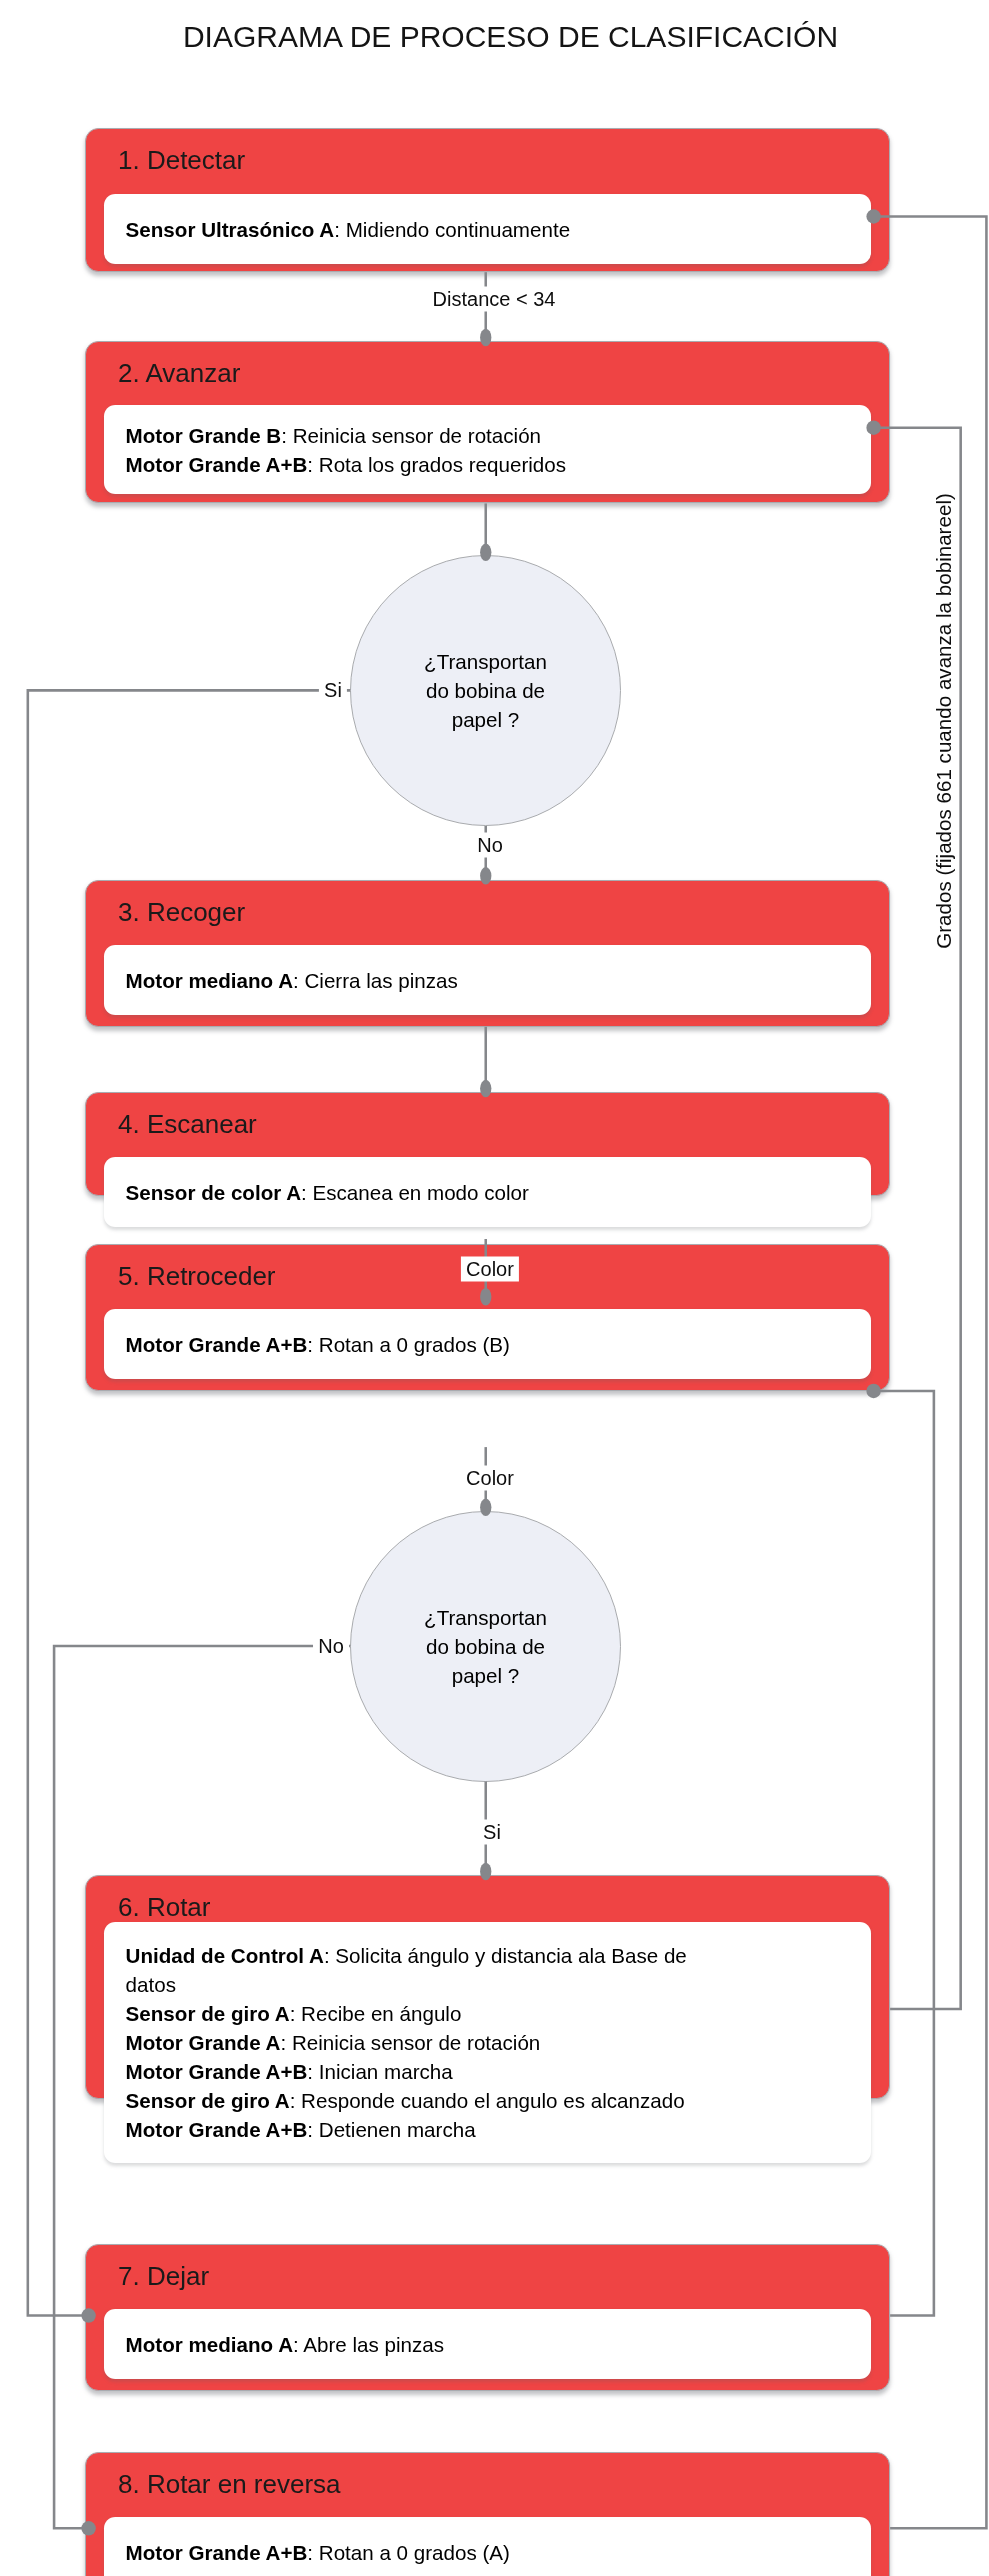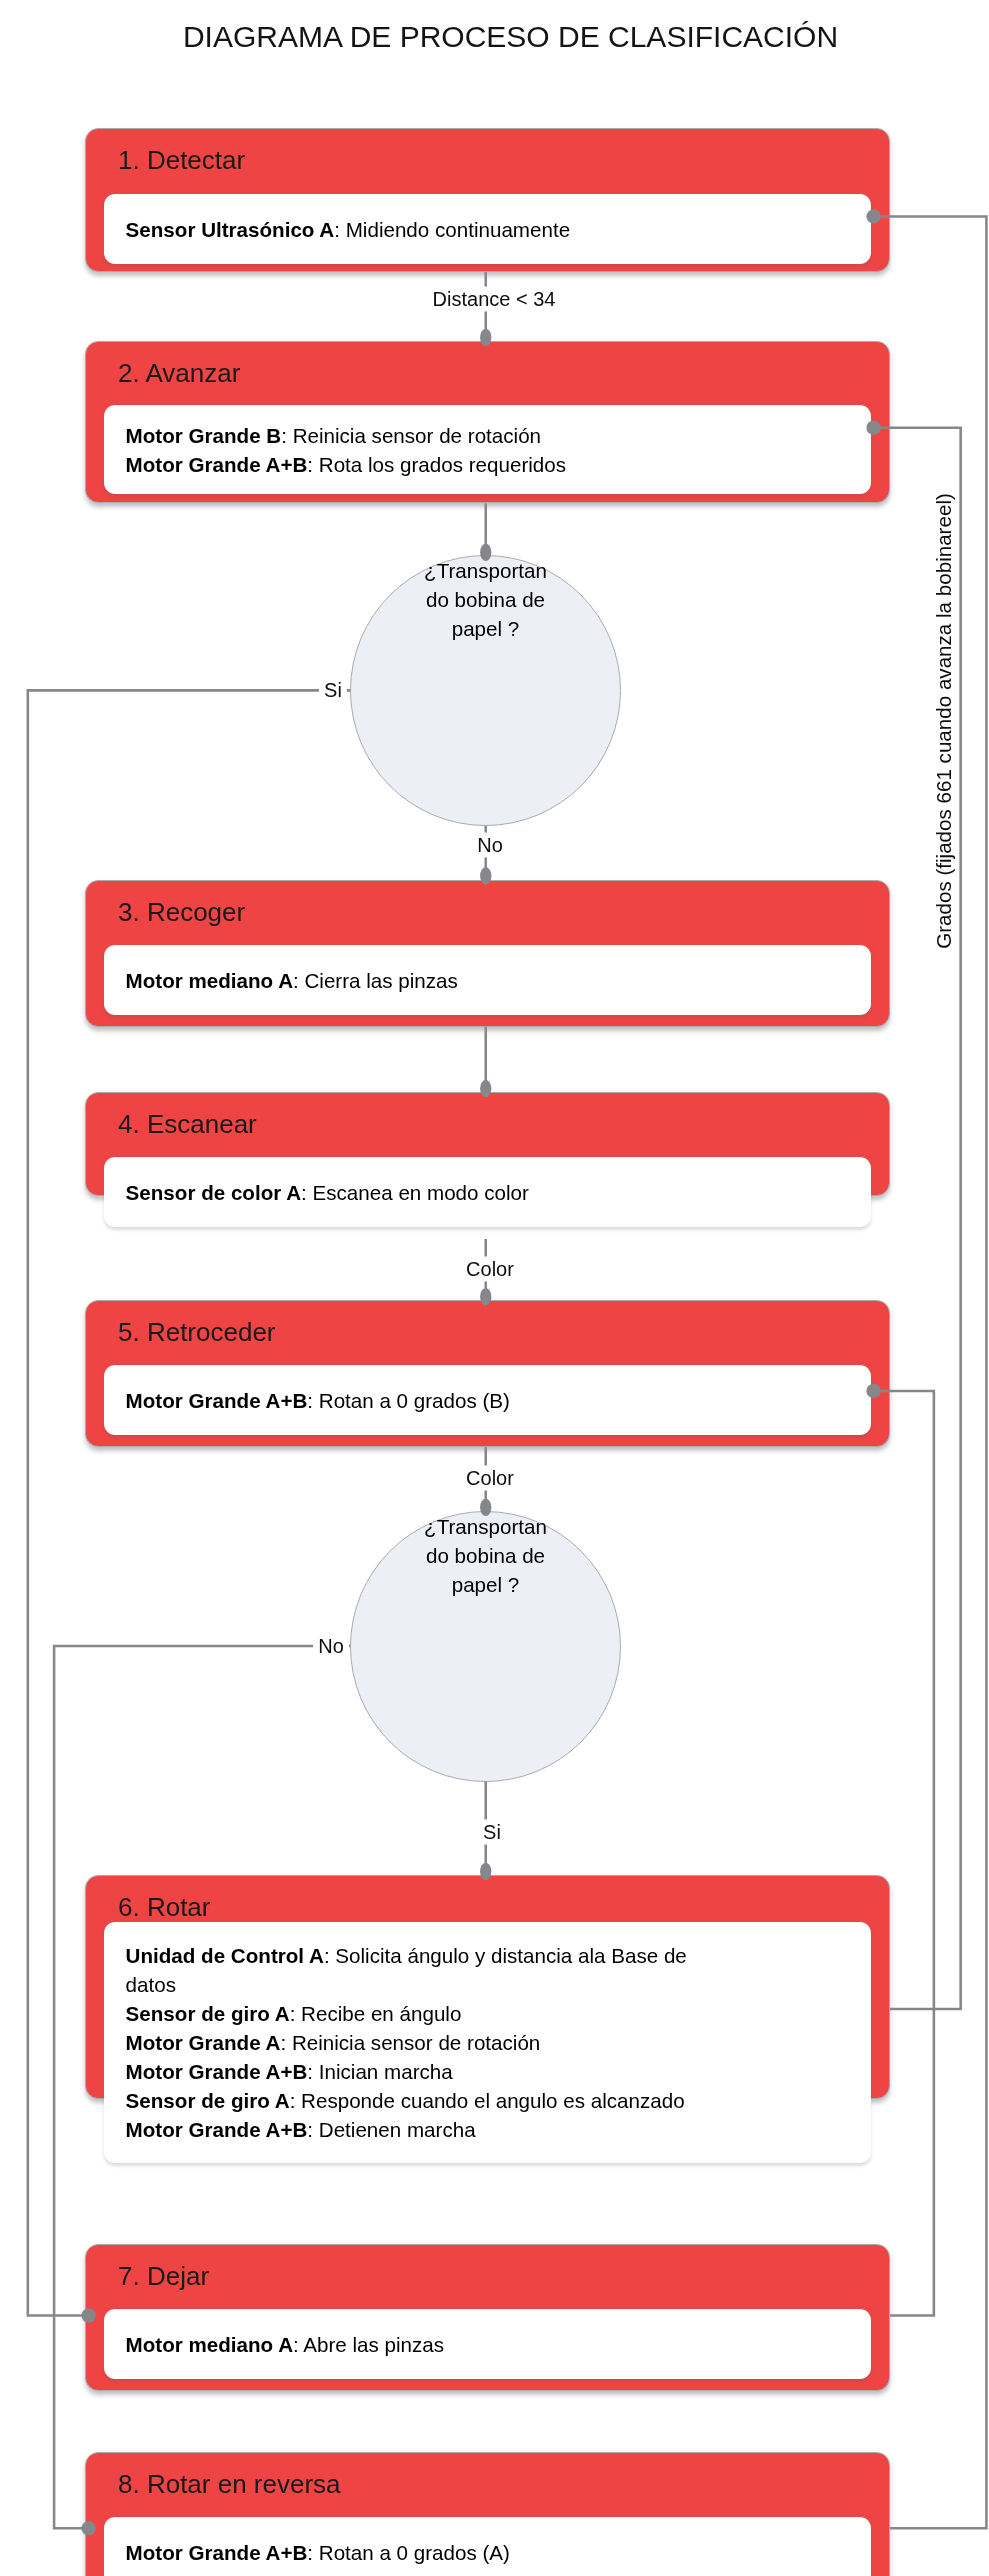--- a/index.html
+++ b/index.html
@@ -15,28 +15,28 @@
   .fbox .inner{position:absolute;left:18px;right:18px;background:#ffffff;border-radius:11.3px;
         box-shadow:0 2.1px 3.6px rgba(90,94,102,.22);
         display:flex;flex-direction:column;justify-content:center;
         padding:0 21.6px;box-sizing:border-box;}
   .fbox .bline{font-size:20.6px;line-height:29px;color:#000;}
   .fbox .bline b{font-weight:700;}
   .b1{top:128px;height:144px;}   .b1 .inner{top:65px;height:70px;}
   .b2{top:341px;height:162px;}   .b2 .inner{top:63px;height:89px;}
   .b3{top:880px;height:147px;}  .b3 .inner{top:64px;height:70px;}
   .b4{top:1092px;height:104px;}  .b4 .inner{top:64px;height:70px;}
-  .b5{top:1300px;height:147px;padding-left:40px;}  .b5 .inner{top:64px;height:70px;}
+  .b5{top:1244px;height:147px;padding-left:40px;}  .b5 .inner{top:64px;height:70px;}
   .b6{top:1875px;height:224px;}  .b6 .inner{top:46px;height:241px;}
   .b7{top:2244px;height:147px;}  .b7 .inner{top:64px;height:70px;}
   .b8{top:2452px;height:147px;}  .b8 .inner{top:64px;height:70px;}
   
   .decision{position:absolute;left:350px;width:271px;height:271px;border-radius:50%;
         background:#edeff6;border:1.5px solid #a9abae;box-sizing:border-box;
-        display:flex;flex-direction:column;align-items:center;
+        display:flex;flex-direction:column;justify-content:center;align-items:center;
         font-size:20.6px;line-height:29px;color:#000;text-align:center;}
   .d1{top:555px;} .d2{top:1511px;}
   
   svg.wires{position:absolute;left:0;top:0;pointer-events:none;}
   .wire{stroke:#85878b;stroke-width:5;fill:none;}
   .dot{fill:#85878b;stroke:none;}
   
   .elabel{position:absolute;transform:translate(-50%,-50%);background:#ffffff;
         padding:1px 5.2px;font-size:20px;color:#0d0d0d;white-space:nowrap;z-index:5;}
   .vlabel{position:absolute;left:944px;top:721px;

